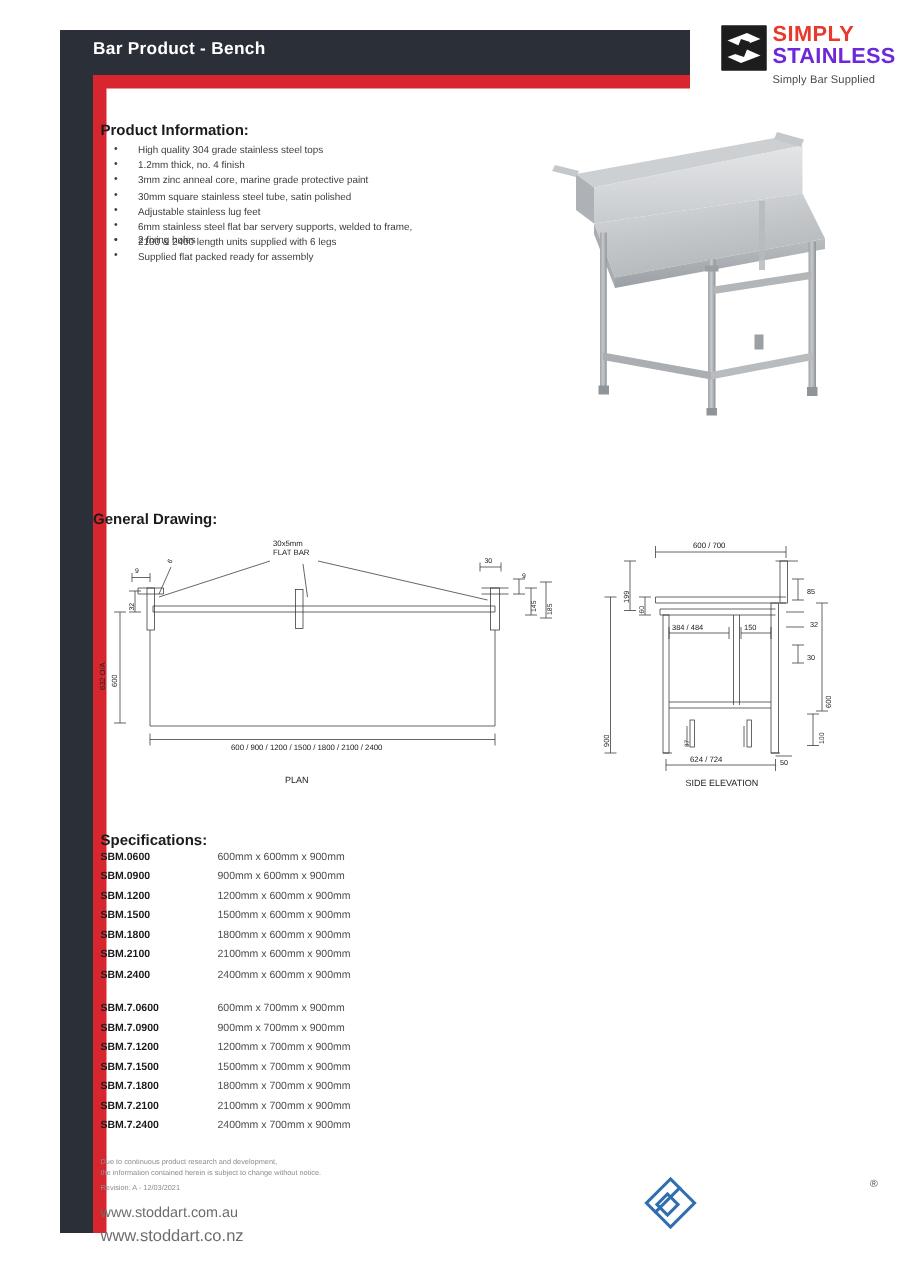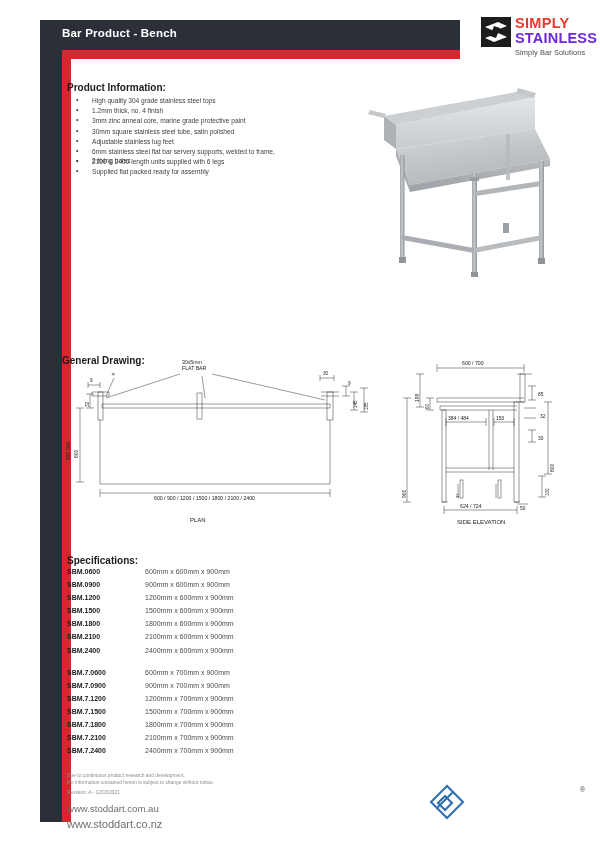--- a/index.html
+++ b/index.html
@@ -36,21 +36,21 @@
   .sec-title{position:absolute;color:#1b1b1b;font-size:10px;font-weight:bold;text-align:center;}
   #pi-title{left:67px;top:82px;}
   ul.bullets{position:absolute;left:72px;top:96px;margin:0;padding:0;list-style:none;width:280px;}
   ul.bullets li{position:relative;padding-left:20px;font-size:6.6px;color:#3e3e3e;line-height:9.6px;margin-bottom:0.6px;}
   ul.bullets li:before{content:"\2022";position:absolute;left:4px;top:-1px;font-size:7px;color:#3e3e3e;}
 
   
   .photo{position:absolute;left:360px;top:85px;width:190px;height:190px;}
 
   
-  #gd-title{left:62px;top:341px;margin-top:14px;}
+  #gd-title{left:62px;top:341px;}
   .drawing{position:absolute;left:62px;top:352px;width:520px;height:175px;}
 
   
   #sp-title{left:67px;top:555px;}
   .spec{position:absolute;left:67px;top:568px;width:300px;}
   .spec .row{height:13.1px;font-size:7px;position:relative;}
   .spec .code{position:absolute;left:0;top:0;font-weight:bold;color:#1b1b1b;font-size:7px;}
   .spec .dim{position:absolute;left:78px;top:0;color:#4d4d4d;font-size:7px;}
   .spec .gap{height:9px;}
 
@@ -84,21 +84,21 @@
     <div class="ss-mark">
       <svg width="30" height="30" viewBox="0 0 30 30">
         <rect x="0" y="0" width="30" height="30" fill="#1d1d1d"></rect>
         <polygon points="4,10 17,5 26,9 13,14" fill="#ffffff"></polygon>
         <polygon points="4,21 17,16 26,20 13,25" fill="#ffffff"></polygon>
         <polygon points="13,9 19,11 15,21 9,19" fill="#1d1d1d"></polygon>
       </svg>
     </div>
     <div class="ss-simply">SIMPLY</div>
     <div class="ss-stainless">STAINLESS</div>
-    <div class="ss-tag">Simply Bar Solutions</div>
+    <div class="ss-tag">Simply Bar Supplied</div>
   </div>
 
   <div class="sec-title" id="pi-title">Product Information:</div>
   <ul class="bullets">
     <li>High quality 304 grade stainless steel tops</li>
     <li>1.2mm thick, no. 4 finish</li>
     <li>3mm zinc anneal core, marine grade protective paint</li>
     <li>30mm square stainless steel tube, satin polished</li>
     <li>Adjustable stainless lug feet</li>
     <li>6mm stainless steel flat bar servery supports, welded to frame,</li>

